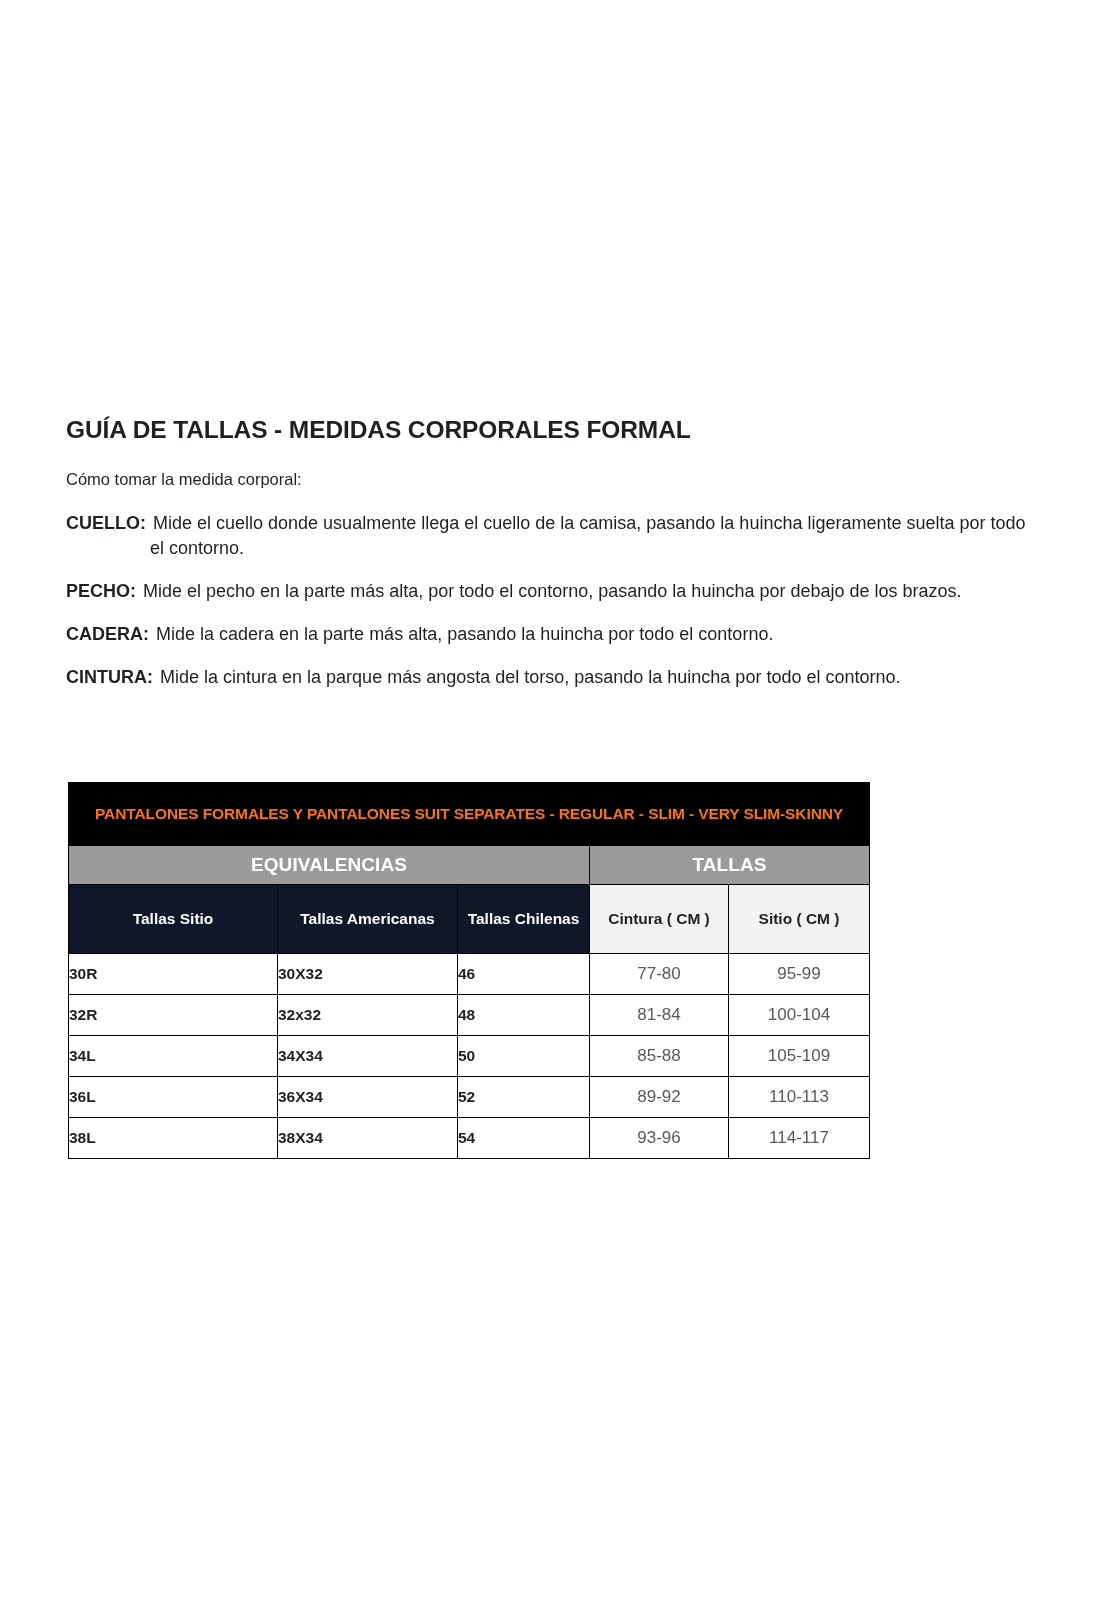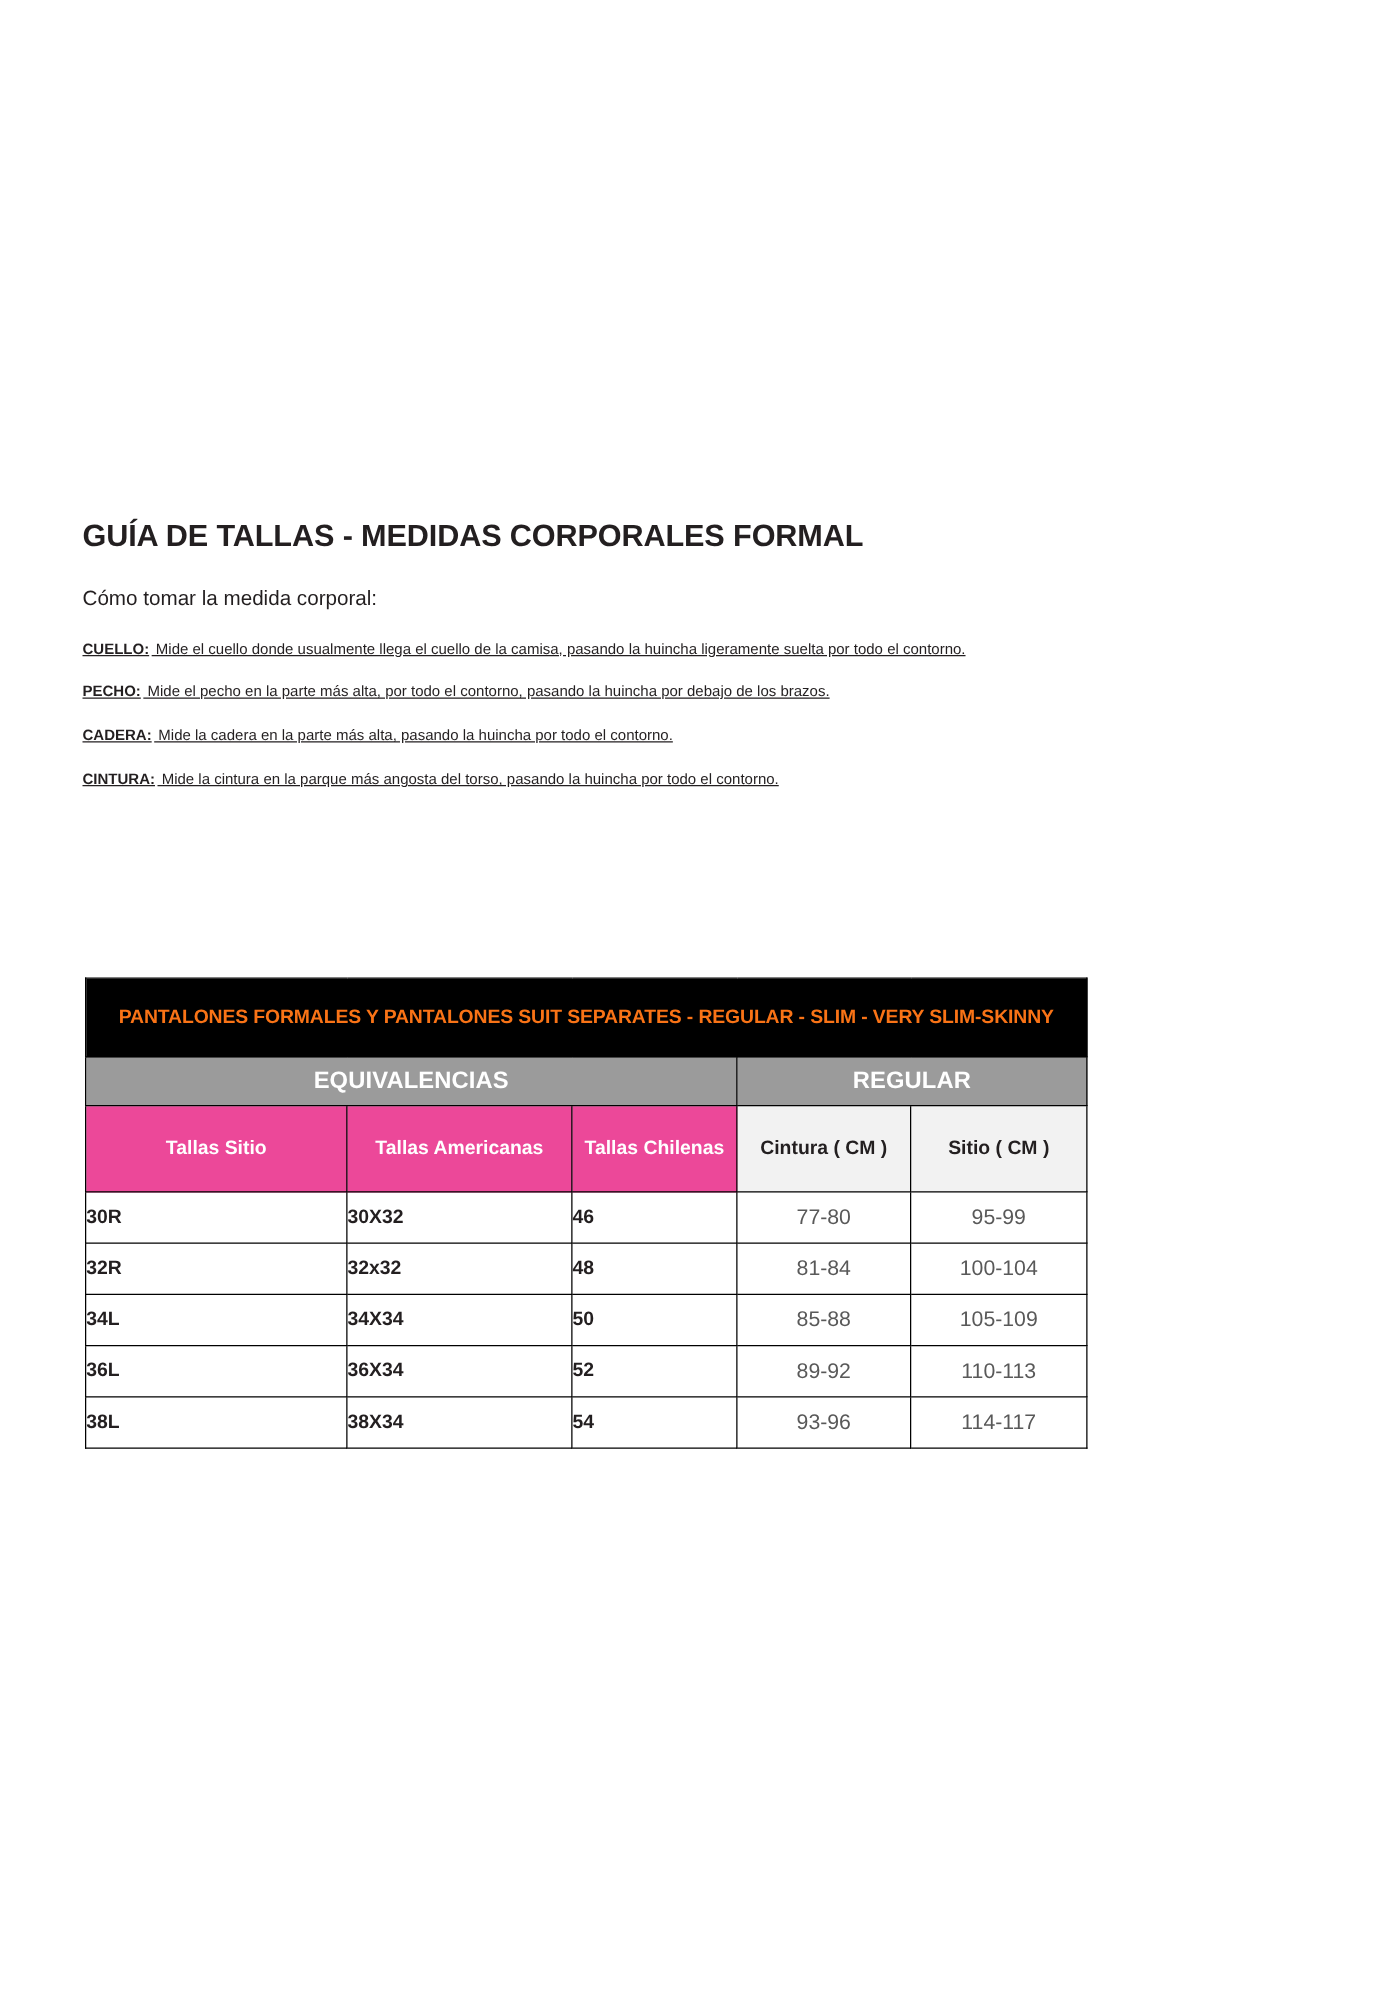--- a/index.html
+++ b/index.html
@@ -42,27 +42,26 @@
   }
 
   .intro-line {
     font-size: 16.5px;
     line-height: 1.35;
     margin: 0 0 20px 0;
     color: #231f20;
   }
 
   .measure-p {
-    font-size: 12px;
+    font-size: 18px;
     line-height: 1.4;
     margin: 0 0 18px 0;
     color: #231f20;
     text-indent: 0;
     padding-left: 84px;
-    text-decoration: underline;
   }
   .measure-p .lbl {
     font-weight: bold;
     margin-left: -84px;
     padding-right: 2px;
   }
   .measure-p.single {
     padding-left: 0;
   }
   .measure-p.single .lbl {
@@ -100,21 +99,21 @@
     background: #9b9b9b;
     color: #ffffff;
     font-size: 19px;
     font-weight: bold;
     text-align: center;
     height: 38px;
     letter-spacing: 0.1px;
   }
 
   .col-head-dark {
-    background: #ec4899;
+    background: #0f172a;
     color: #ffffff;
     font-size: 15.5px;
     font-weight: bold;
     text-align: center;
     height: 68px;
   }
   .col-head-light {
     background: #f2f2f2;
     color: #231f20;
     font-size: 15.5px;
@@ -181,21 +180,21 @@
         <col class="col3">
         <col class="col4">
         <col class="col5">
     </colgroup>
     <tbody>
       <tr>
         <td class="tbl-title" colspan="5">PANTALONES FORMALES Y  PANTALONES SUIT SEPARATES - REGULAR - SLIM - VERY SLIM-SKINNY</td>
       </tr>
       <tr>
         <td class="grp-head" colspan="3">EQUIVALENCIAS</td>
-        <td class="grp-head" colspan="2">REGULAR</td>
+        <td class="grp-head" colspan="2">TALLAS</td>
       </tr>
       <tr>
         <td class="col-head-dark">Tallas Sitio</td>
         <td class="col-head-dark">Tallas Americanas</td>
         <td class="col-head-dark">Tallas Chilenas</td>
         <td class="col-head-light">Cintura ( CM )</td>
         <td class="col-head-light">Sitio ( CM )</td>
       </tr>
 
       <tr>

